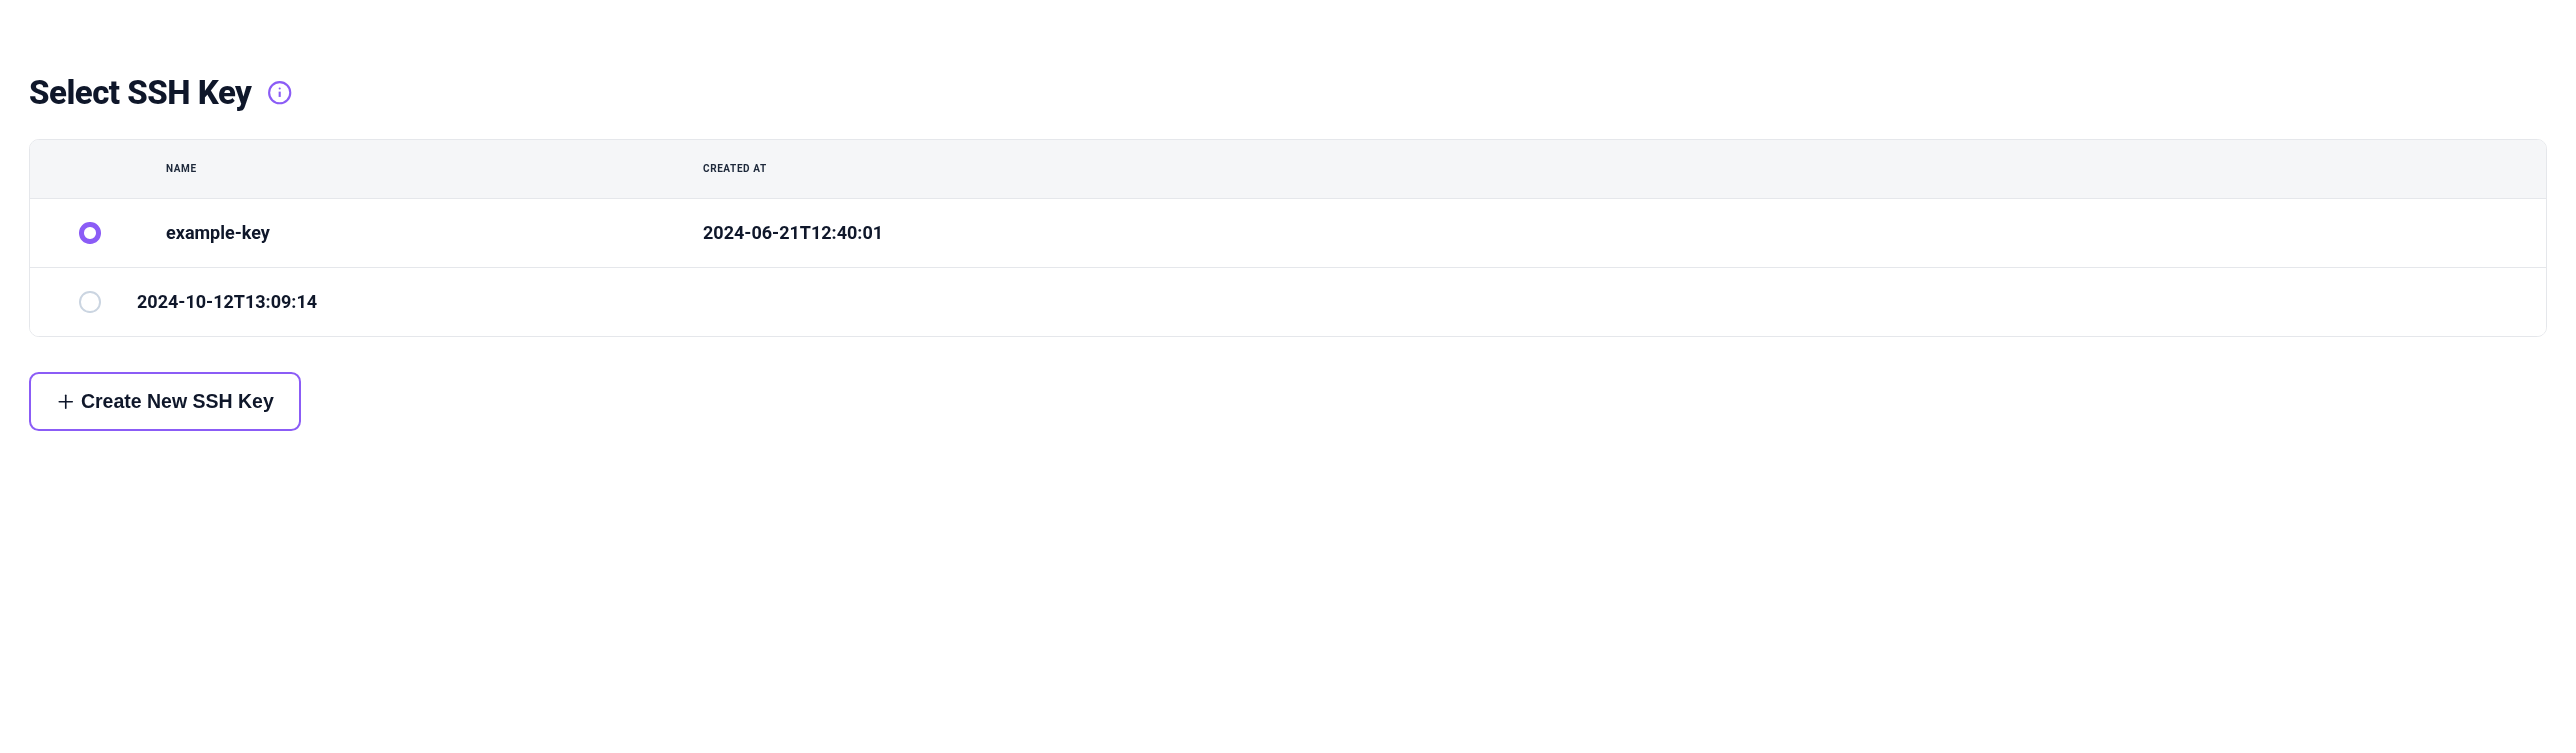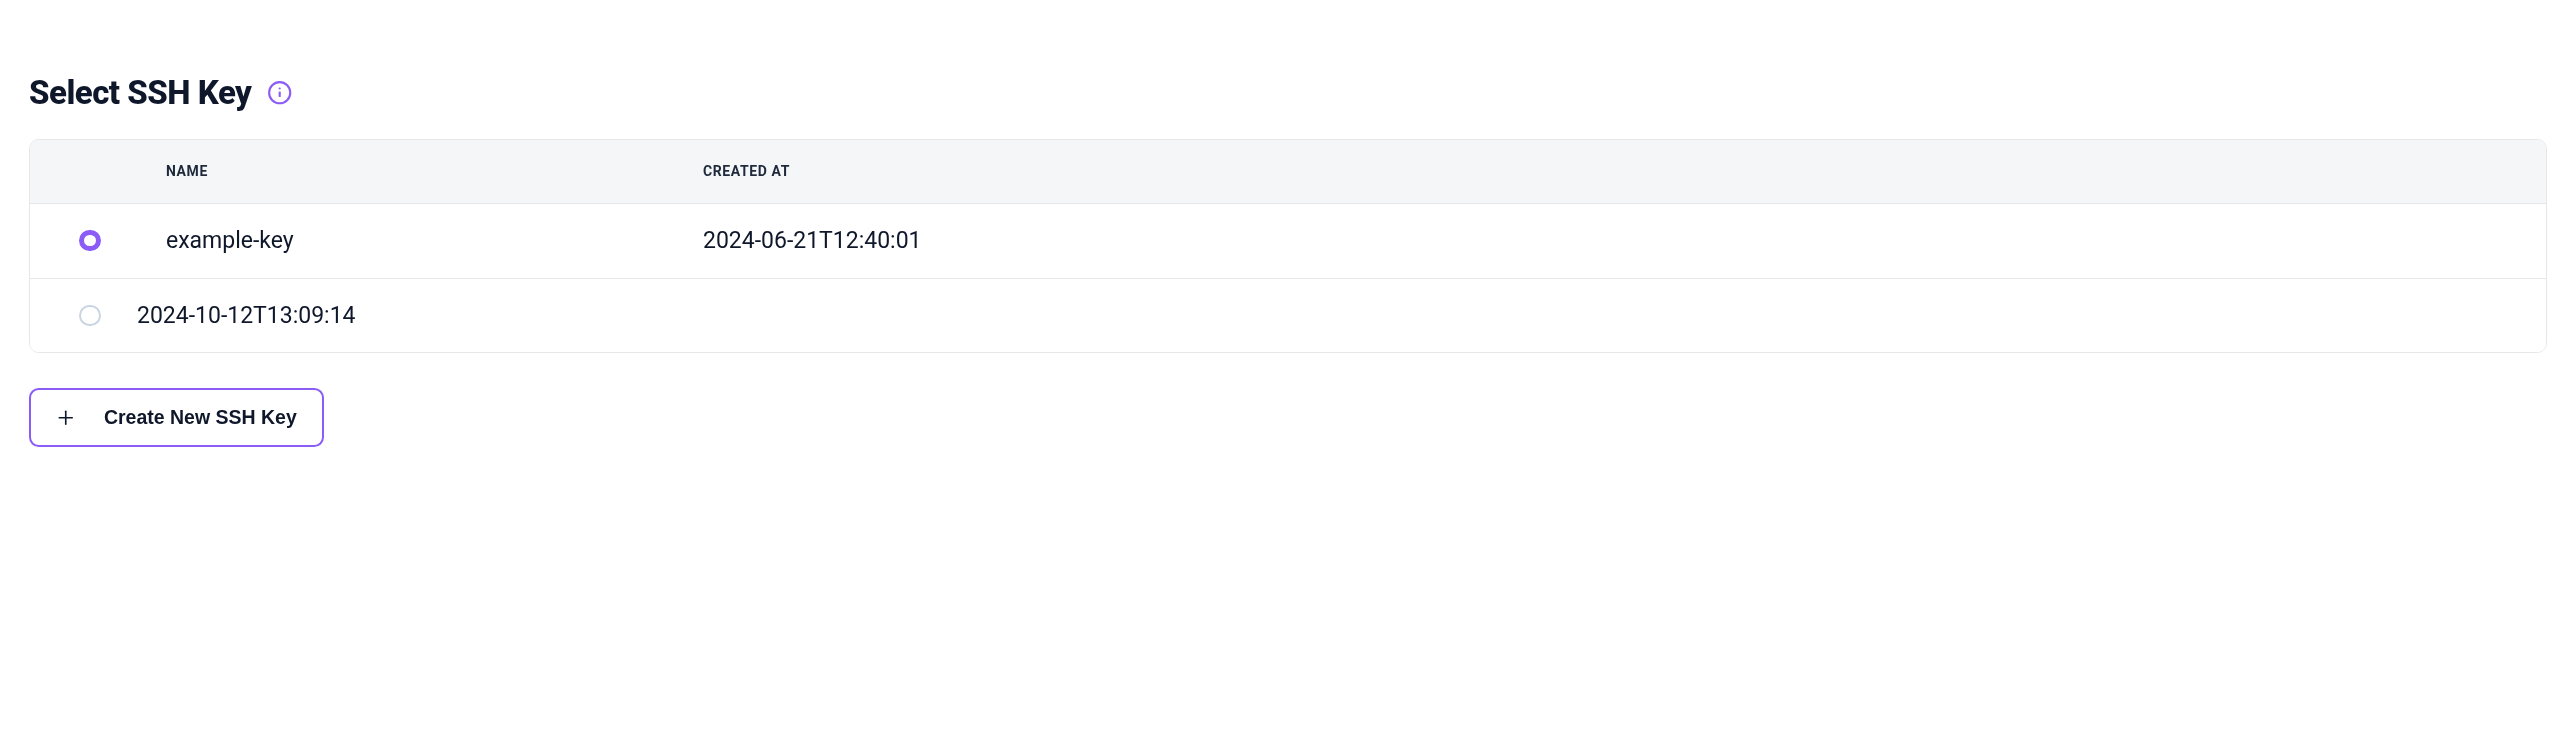--- a/index.html
+++ b/index.html
@@ -54,57 +54,57 @@
       display: flex;
       align-items: center;
       padding-left: 29px;
     }
     .col-created {
       flex: 1;
       display: flex;
       align-items: flex-start;
     }
     .th {
-      font-size: 14px;
+      font-size: 10px;
       font-weight: 700;
       color: #1e293b;
       text-transform: uppercase;
       letter-spacing: 0.6px;
     }
     .trow {
       display: flex;
       border-bottom: 1px solid #e5e7eb;
       padding: 23.4px 0;
       background: #ffffff;
     }
     .trow:last-child {
       border-bottom: none;
     }
     .td {
-      font-size: 23px;
+      font-size: 18px;
       color: #0f172a;
-      font-weight: 400;
+      font-weight: 700;
     }
     .radio {
       width: 21.5px;
       height: 21.5px;
       border-radius: 50%;
       border: 2px solid #cbd5e1;
       background: #ffffff;
       position: relative;
       flex-shrink: 0;
     }
     .radio.selected {
       border: 5.9px solid #8b5cf6;
     }
     .create-btn {
       margin-top: 35px;
       display: inline-flex;
       align-items: center;
-      gap: 28px;
+      gap: 5px;
       border: 2px solid #8b5cf6;
       background: #ffffff;
       color: #0f172a;
       font-size: 19.5px;
       font-weight: 600;
       padding: 15.6px 25.4px;
       border-radius: 9.8px;
       cursor: pointer;
     }
     .plus-icon {

